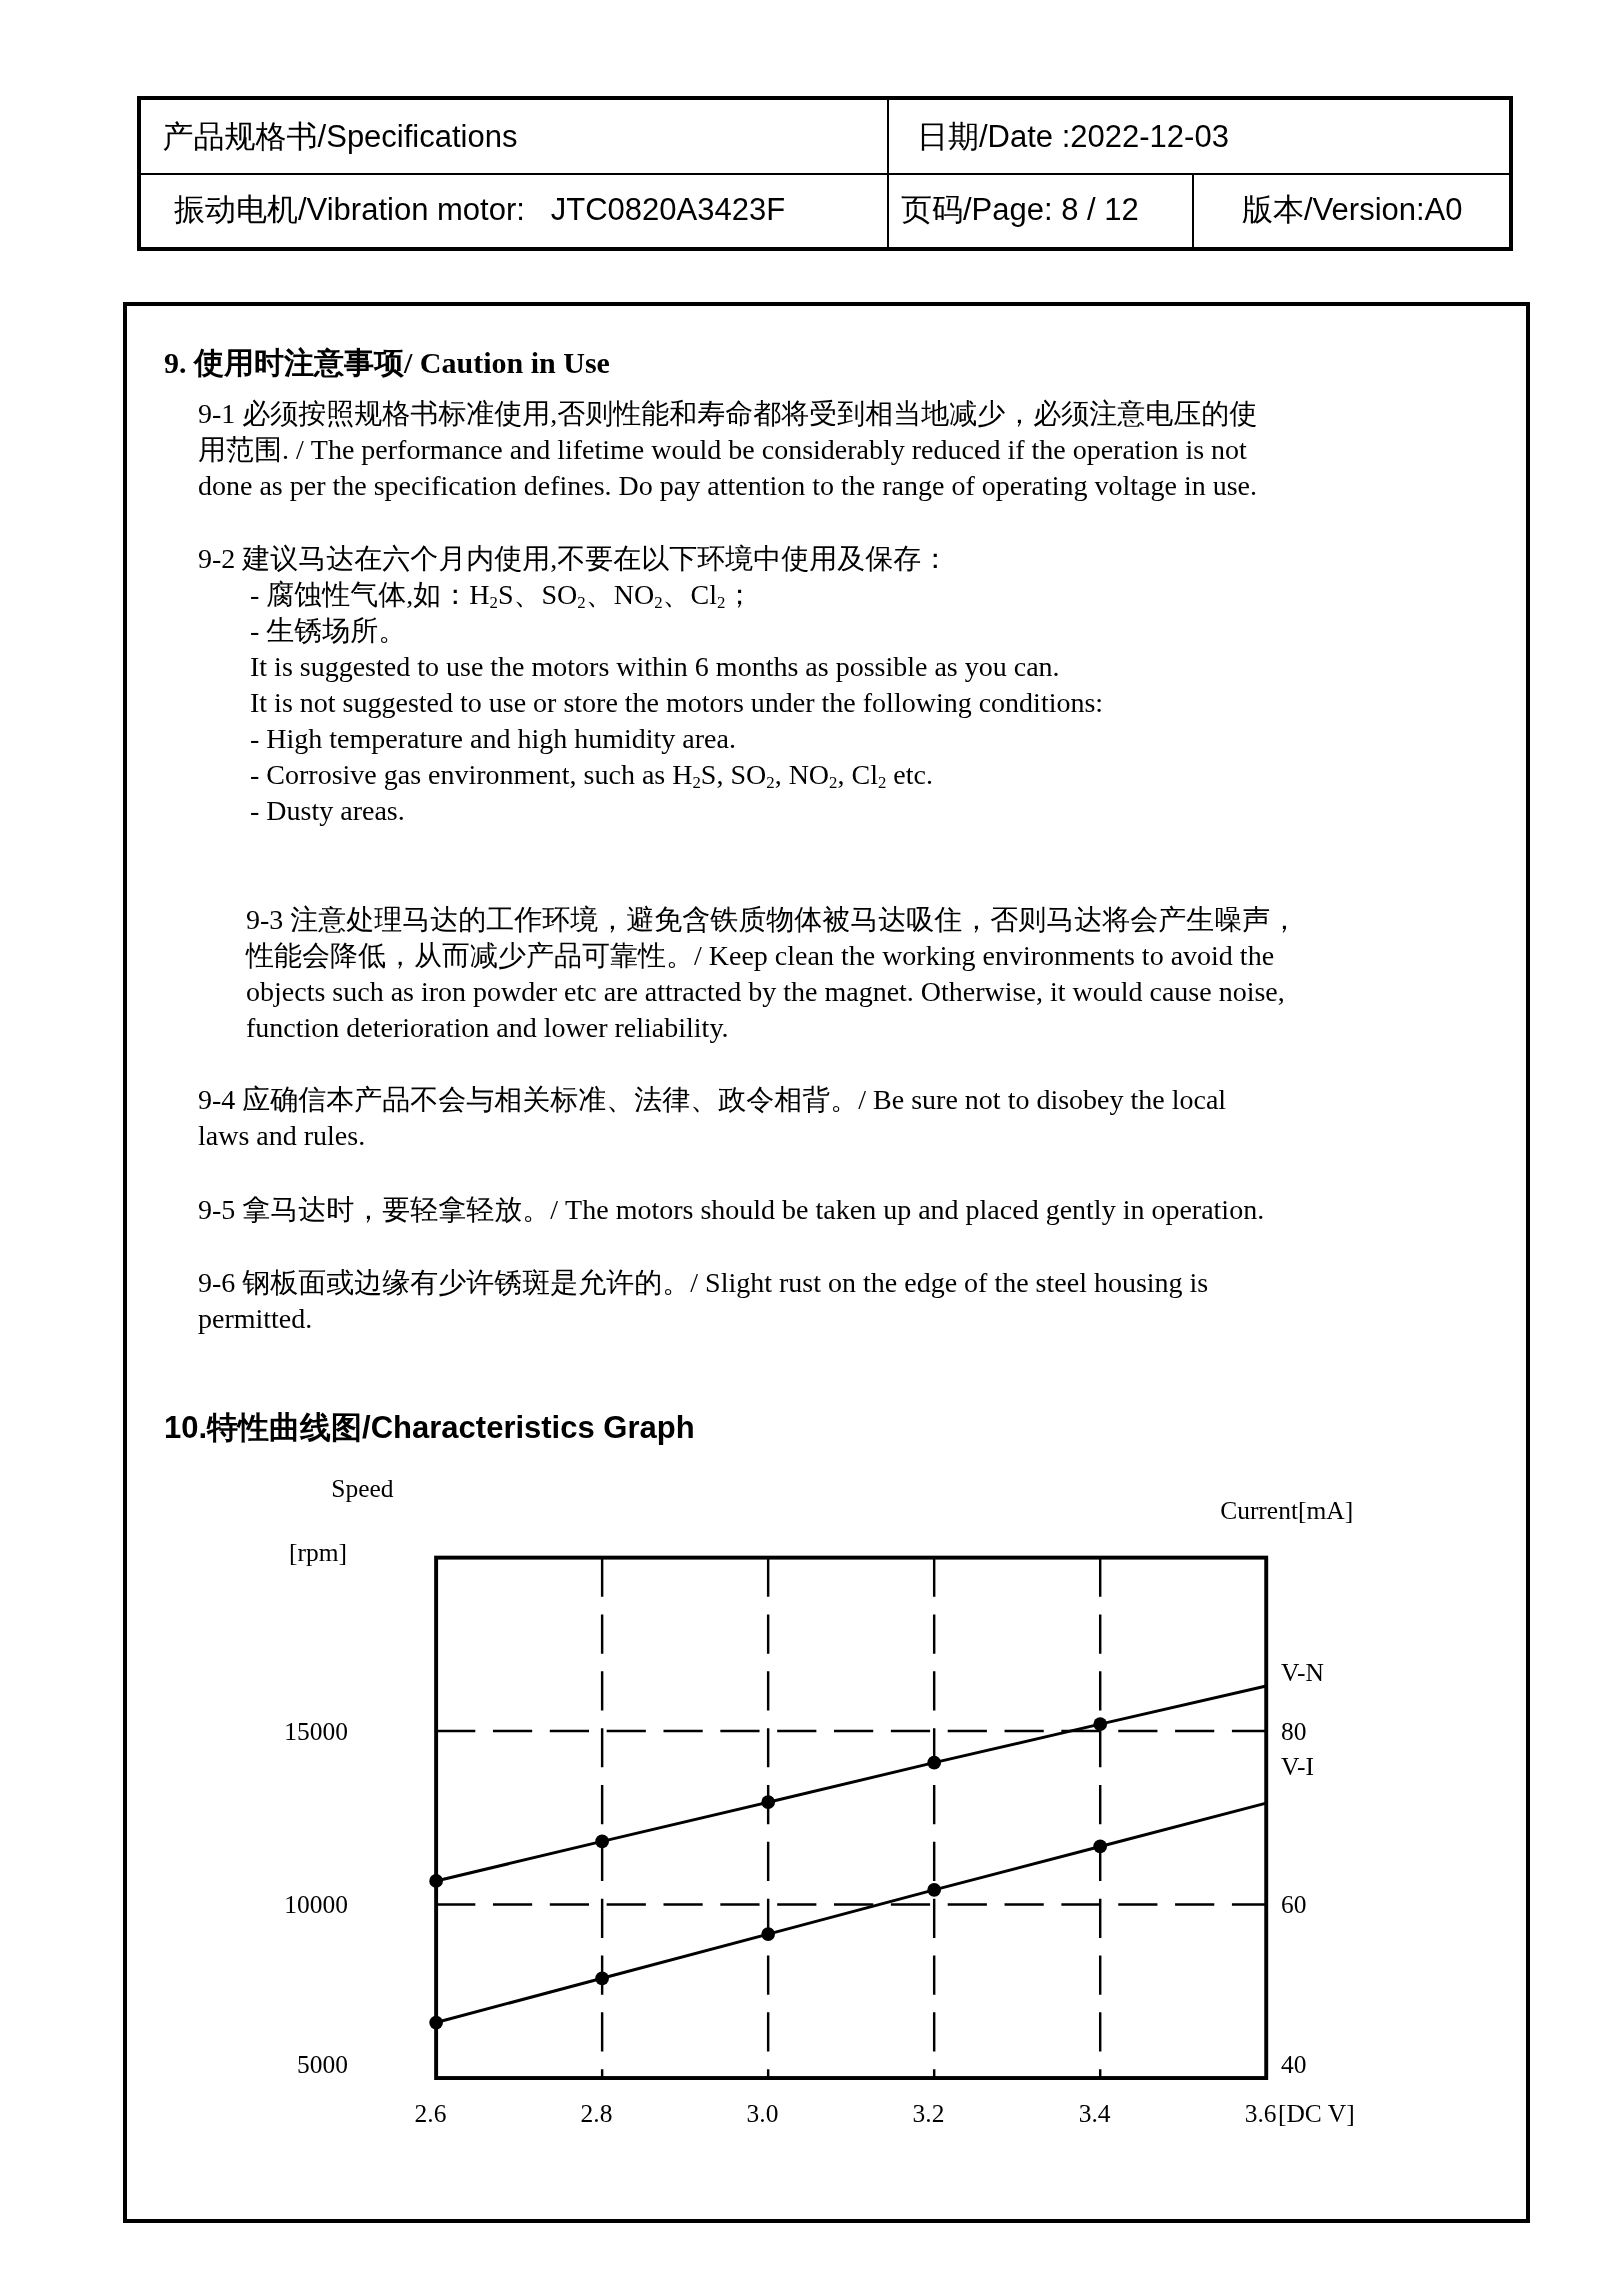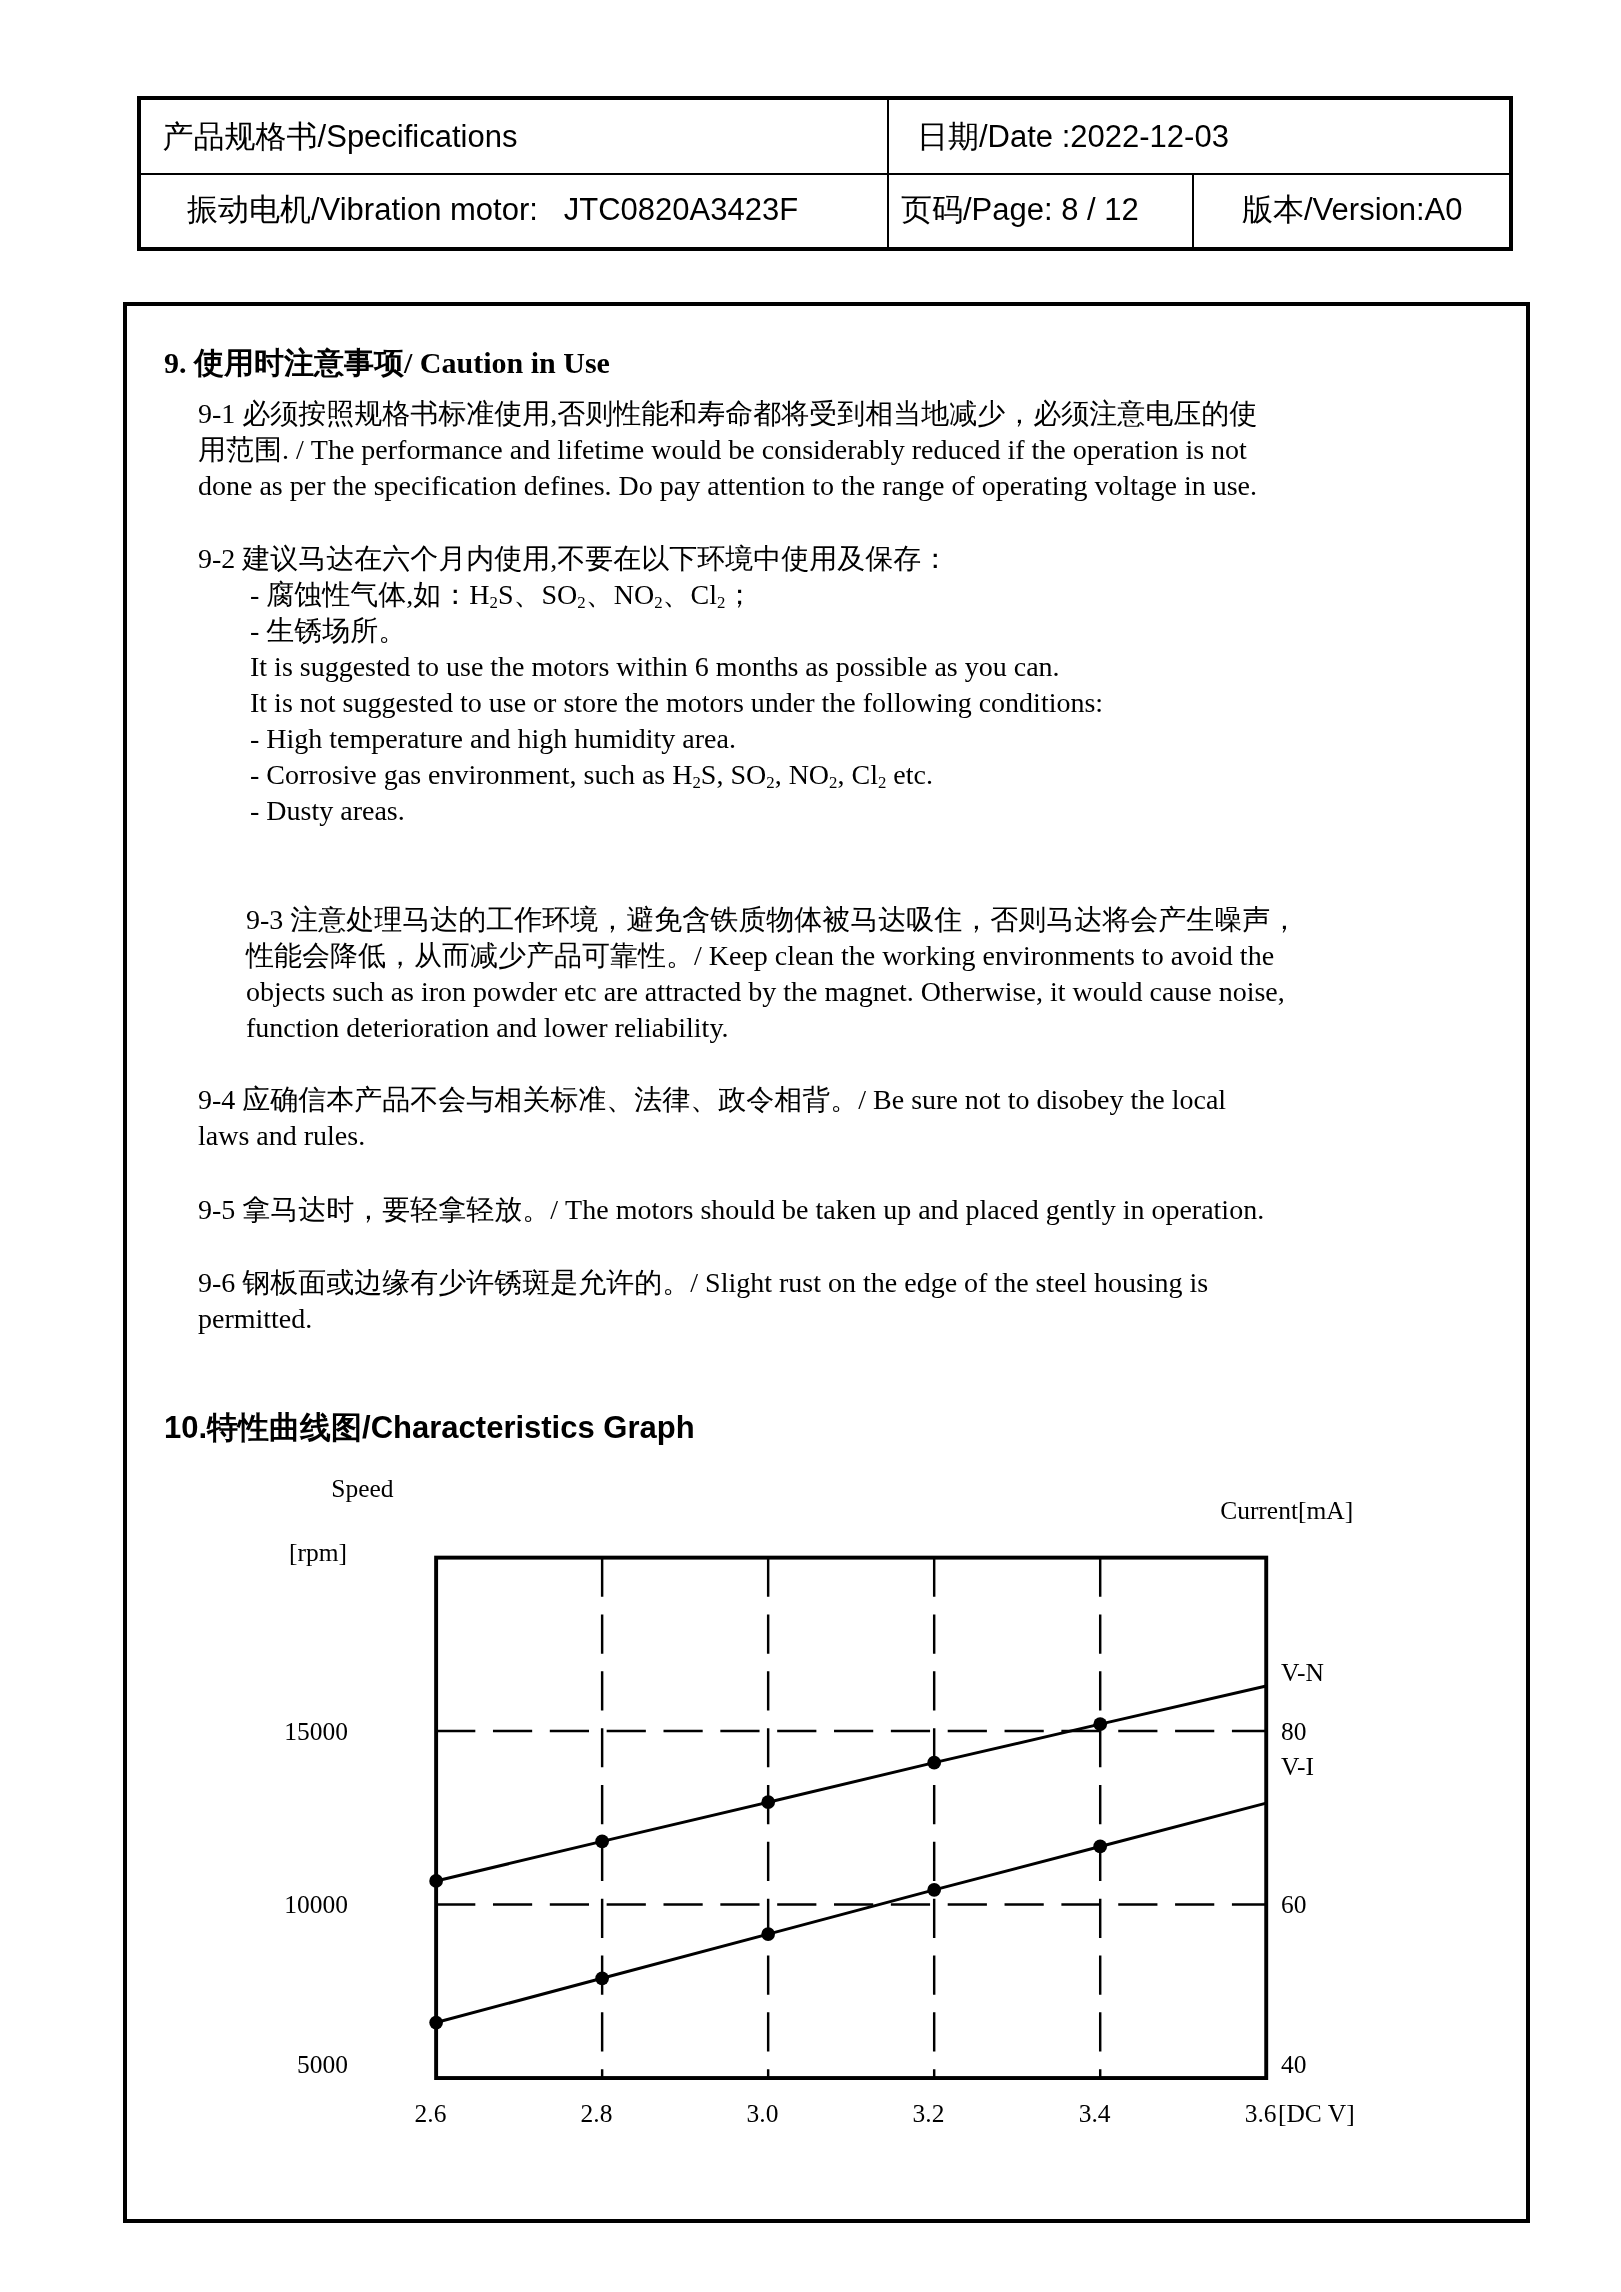--- a/index.html
+++ b/index.html
@@ -25,21 +25,21 @@
   <div class="hline" style="top:73px;"></div>
   <div class="vline" style="left:746px;"></div>
   <div class="vline" style="left:1051px; top:73px;"></div>
 
   <div class="cell" style="left:0; top:0; width:746px; height:73px;">
     <span class="cjk">产品规格书</span><span>/Specifications</span>
   </div>
   <div class="cell" style="left:748px; top:0; width:617px; height:73px;padding-left:28px;">
     <span class="cjk">日期</span><span>/Date :2022-12-03</span>
   </div>
-  <div class="cell" style="left:13px; top:74px; width:746px; height:71px;padding-left:33px;">
+  <div class="cell" style="left:0; top:74px; width:746px; height:71px;padding-left:33px;">
     <span class="cjk">振动电机</span><span>/Vibration motor:   JTC0820A3423F</span>
   </div>
   <div class="cell" style="left:748px; top:74px; width:303px; height:71px;padding-left:12px;">
     <span class="cjk">页码</span><span>/Page: 8 / 12</span>
   </div>
   <div class="cell" style="left:1053px; top:74px; width:314px; height:71px;padding-left:48px;">
     <span class="cjk">版本</span><span>/Version:A0</span>
   </div>
 </div>
 

